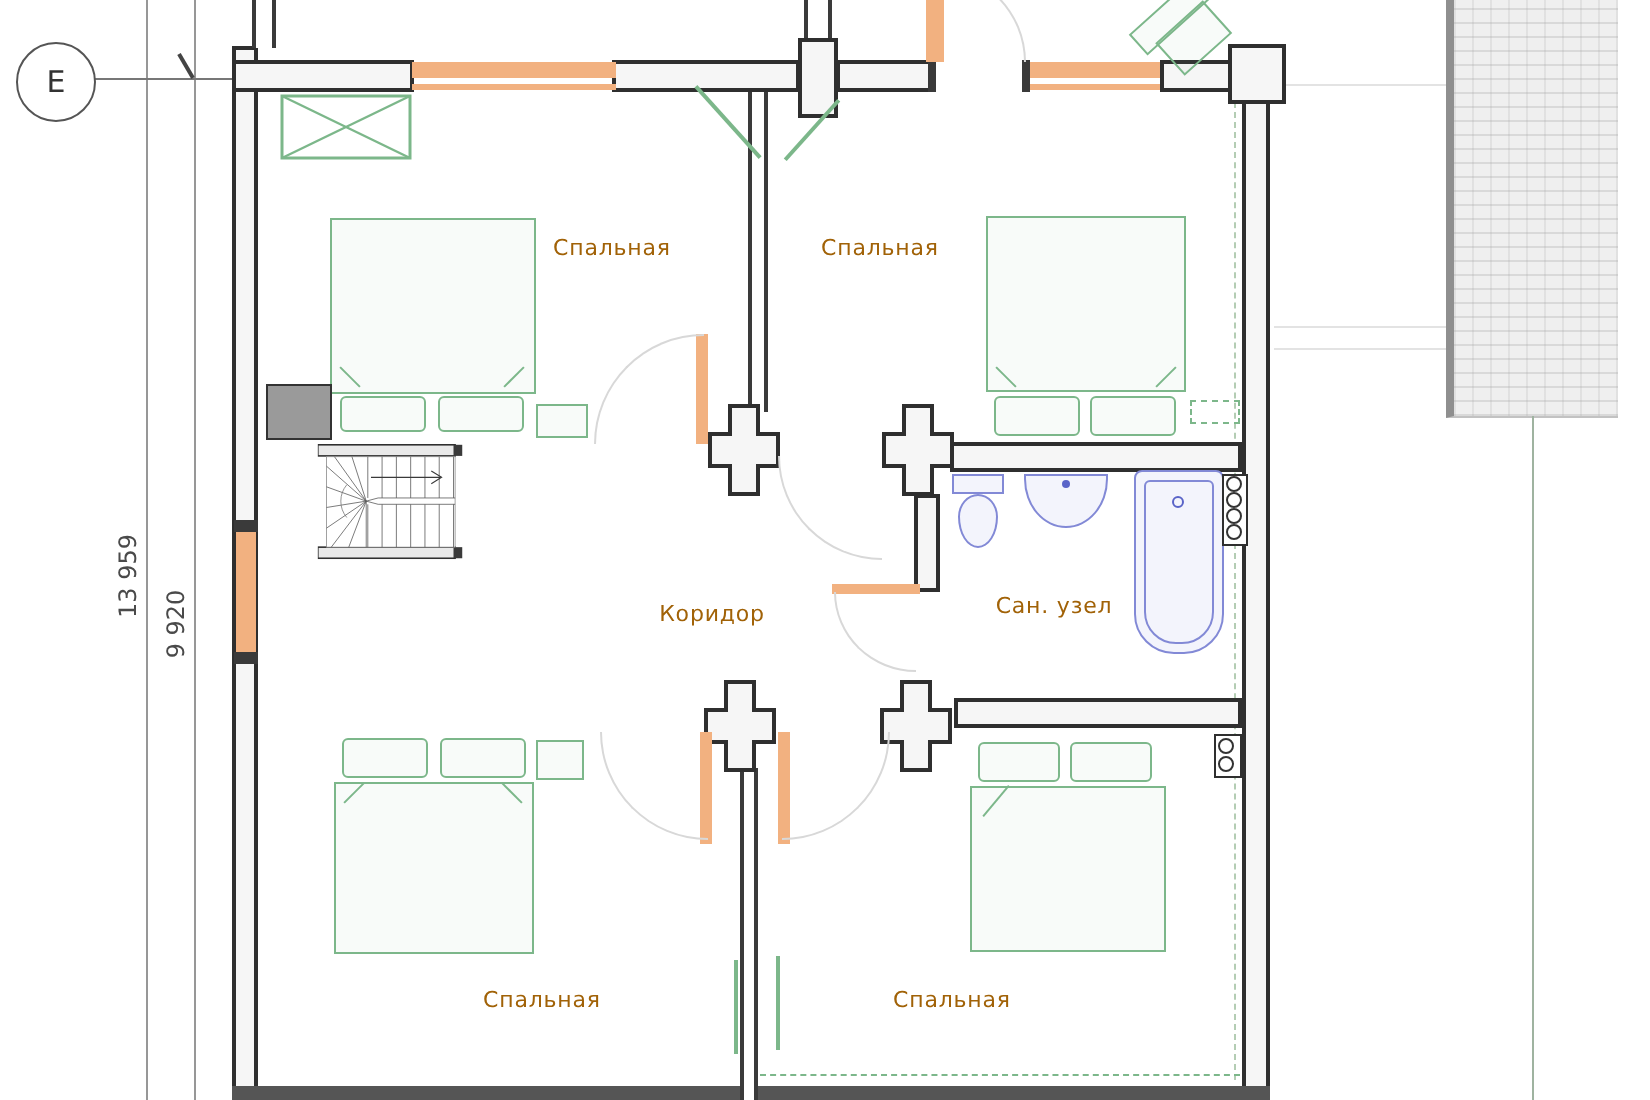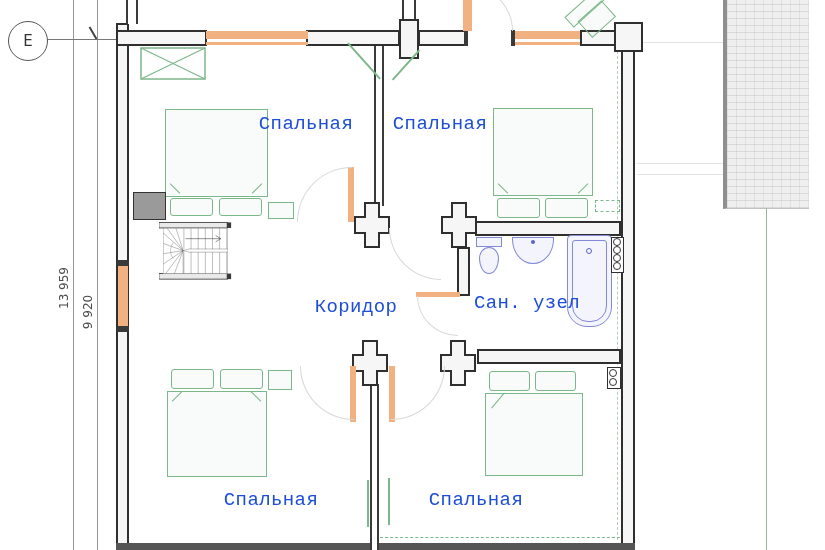--- a/index.html
+++ b/index.html
@@ -9,22 +9,22 @@
   .wall{position:absolute;box-sizing:border-box;background:#f6f6f6;border:2px solid #2f2f2f;}
   .thinwall{position:absolute;box-sizing:border-box;background:#fff;
             border-left:2px solid #3a3a3a;border-right:2px solid #3a3a3a;}
   .cap{position:absolute;background:#3a3a3a;}
   .orange{position:absolute;background:#f2b180;}
   .furn{position:absolute;box-sizing:border-box;border:1.5px solid #7cb78a;background:rgba(124,183,138,0.05);}
   .plumb{position:absolute;box-sizing:border-box;border:1.5px solid #8289d6;background:#f3f4fc;}
   .arc{position:absolute;box-sizing:border-box;border:0 solid #d8d8d8;}
   .dimline{position:absolute;width:1px;background:#979797;}
   .faint{position:absolute;background:#e3e3e3;}
-  .label{position:absolute;color:#1d4ed8;font-size:19px;letter-spacing:.4px;white-space:nowrap;
-         transform:translate(-50%,-50%);font-family:Liberation Mono, monospace;}
+  .label{position:absolute;color:#a16207;font-size:11px;letter-spacing:.4px;white-space:nowrap;
+         transform:translate(-50%,-50%);}
   .dimlabel{position:absolute;color:#4a4a4a;font-size:12px;white-space:nowrap;
          transform:translate(-50%,-50%) rotate(-90deg);}
   .axis-circle{position:absolute;left:8px;top:21px;width:38px;height:38px;border:1.6px solid #555;
          border-radius:50%;background:#fff;display:flex;align-items:center;justify-content:center;
          color:#333;font-size:15px;}
   .fold{position:absolute;width:14px;height:0;border-top:1.5px solid #7cb78a;}
   .circ{position:absolute;box-sizing:border-box;border:1.3px solid #333;border-radius:50%;background:#fff;}
   .gmark{position:absolute;background:#7cb78a;}
   .texpanel{position:absolute;left:723px;top:0;width:82px;height:208px;background-color:#efefef;
     background-image:repeating-linear-gradient(0deg, rgba(160,160,160,.28) 0 1px, transparent 1px 7px),

